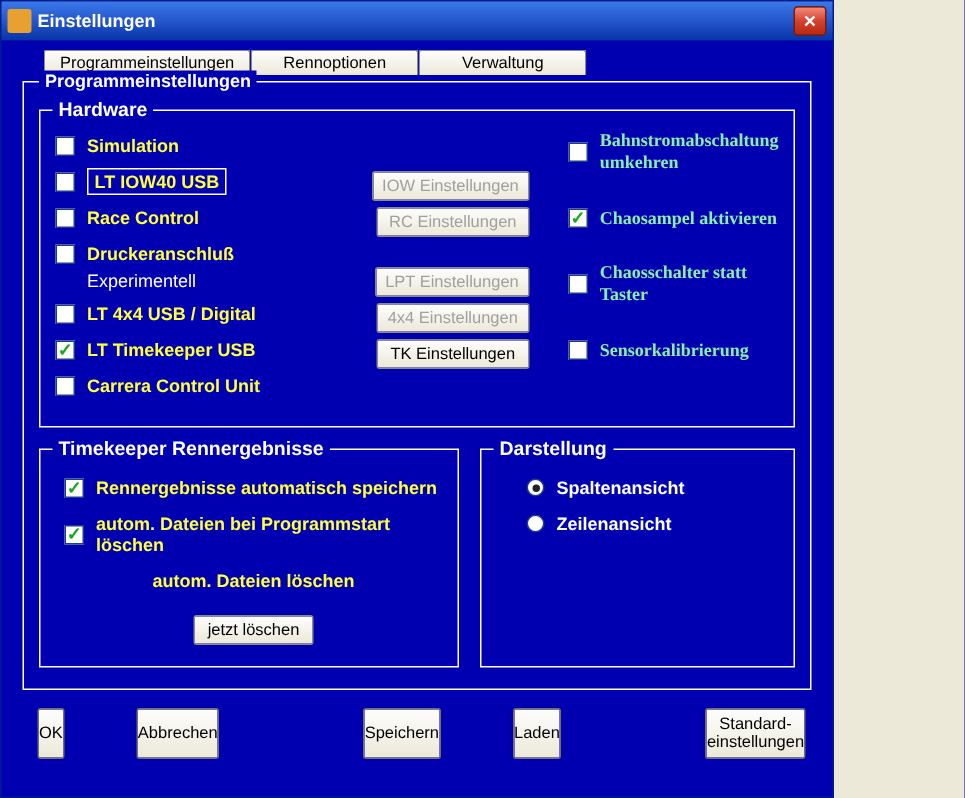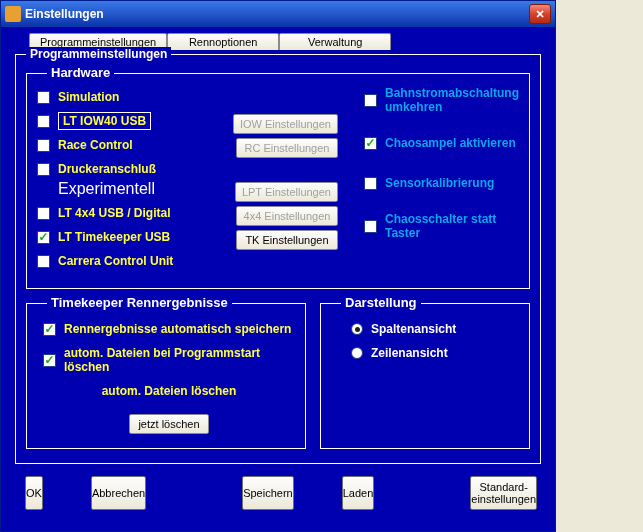--- a/index.html
+++ b/index.html
@@ -8,30 +8,30 @@
   .titlebar { height: 26px; background: linear-gradient(to bottom, #3a79e8 0%, #2456cc 50%, #0734a6 100%); display: flex; align-items: center; padding: 0 4px; color: #fff; font-size: 12px; font-weight: bold; }
   .titlebar .icon { width: 16px; height: 16px; margin-right: 4px; background: #e8a030; border-radius: 2px; display:inline-block; }
   .titlebar .spacer { flex: 1; }
   .closebtn { width: 22px; height: 20px; background: linear-gradient(to bottom, #f68a7a, #d4422f 50%, #b82810); border: 1px solid #7a1a0a; border-radius: 3px; display:flex; align-items:center; justify-content:center; color:#fff; font-weight:bold; font-size:11px; cursor:pointer; }
   .content { flex: 1; background: #0000b0; padding: 6px 10px 6px 10px; display:flex; flex-direction:column; position:relative; }
   .tabbar { display:flex; gap:0; margin-left:18px; margin-bottom: 2px; }
   .tab { background: linear-gradient(to bottom,#fdfdfd,#ece9d8); border:1px solid #8a8a8a; border-bottom:none; padding: 2px 10px; font-size:11px; color:#000; cursor:pointer; margin-right:0px; border-radius:2px 2px 0 0; min-width:112px; text-align:center; }
   .outergroup { border:1px solid #fff; margin: 2px 4px 6px 4px; padding: 10px 10px 14px 10px; position:relative; flex:0 0 auto; }
   .grouplabel { position:absolute; top:-8px; left:10px; background:#0000b0; color:#fff; padding:0 4px; font-weight:bold; font-size:12px; }
   .innergroup { border:1px solid #fff; padding:12px 10px 14px 10px; position:relative; margin-top:8px; }
-  .ilabel { position:absolute; top:-9px; left:20px; background:#0000b0; color:#fff; padding:0 4px; font-weight:bold; font-size:13px; }
+  .ilabel { position:absolute; top:-9px; left:8px; background:#0000b0; color:#fff; padding:0 4px; font-weight:bold; font-size:13px; }
   .hwrow { display:flex; }
   .hwleft { width: 340px; }
   .hwright { flex:1; padding-left:20px; }
   .cbrow { display:flex; align-items:center; min-height:22px; margin-bottom:2px; }
   .cb { width:13px; height:13px; background:#fff; border:1px solid #1c3e8a; margin-right:8px; display:inline-flex; align-items:center; justify-content:center; flex:none; cursor:pointer;}
   .cb.checked::after { content:"✓"; color:#19a819; font-size:12px; line-height:10px; font-weight:bold;}
   .clabel { color:#ffff40; font-weight:bold; font-size:12px; cursor:pointer; }
-  .clabel.white { color:#0ea5e9; }
-  .sublabel { color:#fff; font-size:16px; margin-left:21px; margin-top:-2px; margin-bottom:4px;}
+  .clabel.white { color:#86efac;font-family:Liberation Serif, serif; }
+  .sublabel { color:#fff; font-size:12px; margin-left:21px; margin-top:-2px; margin-bottom:4px;}
   .btn { background: linear-gradient(to bottom,#fdfdfd,#ece9d8); border:1px solid #8a8a8a; padding:2px 6px; font-size:11px; color:#000; min-width:102px; text-align:center; cursor:pointer; border-radius:2px; height:20px; line-height:14px;}
   .btn.disabled { color:#a0a0a0; cursor:default;}
   .leftline { display:flex; align-items:flex-end; justify-content:space-between; padding-right:6px;}
   .seprow { display:flex; gap:14px; margin-top:6px; }
   .storagegroup { flex: 1; }
   .viewgroup { width: 210px; }
   .radio-row { display:flex; align-items:center; margin:6px 0 10px 20px; }
   .radio { width:12px; height:12px; border-radius:50%; background:#fff; border:1px solid #1c3e8a; margin-right:8px; display:inline-flex; align-items:center; justify-content:center; cursor:pointer;}
   .radio.checked::after{ content:""; width:5px; height:5px; border-radius:50%; background:#222; }
   .rlabel { color:#fff; font-weight:bold; font-size:12px; cursor:pointer;}
@@ -133,25 +133,25 @@
             <div class="cbrow">
               <span class="cb"></span>
               <span class="clabel white" style="max-width:190px;">Bahnstromabschaltung umkehren</span>
             </div>
             <div class="cbrow">
               <span class="cb checked"></span>
               <span class="clabel white">Chaosampel aktivieren</span>
             </div>
             <div class="cbrow">
               <span class="cb"></span>
-              <span class="clabel white">Sensorkalibrierung</span>
+              <span class="clabel white">Chaosschalter statt Taster</span>
             </div>
             <div class="cbrow">
               <span class="cb"></span>
-              <span class="clabel white">Chaosschalter statt Taster</span>
+              <span class="clabel white">Sensorkalibrierung</span>
             </div>
           </div>
         </div>
       </div>
 
       <div class="seprow">
         <div class="innergroup storagegroup">
           <div class="ilabel">Timekeeper Rennergebnisse</div>
           <div class="storagecb">
             <span class="cb checked"></span>

